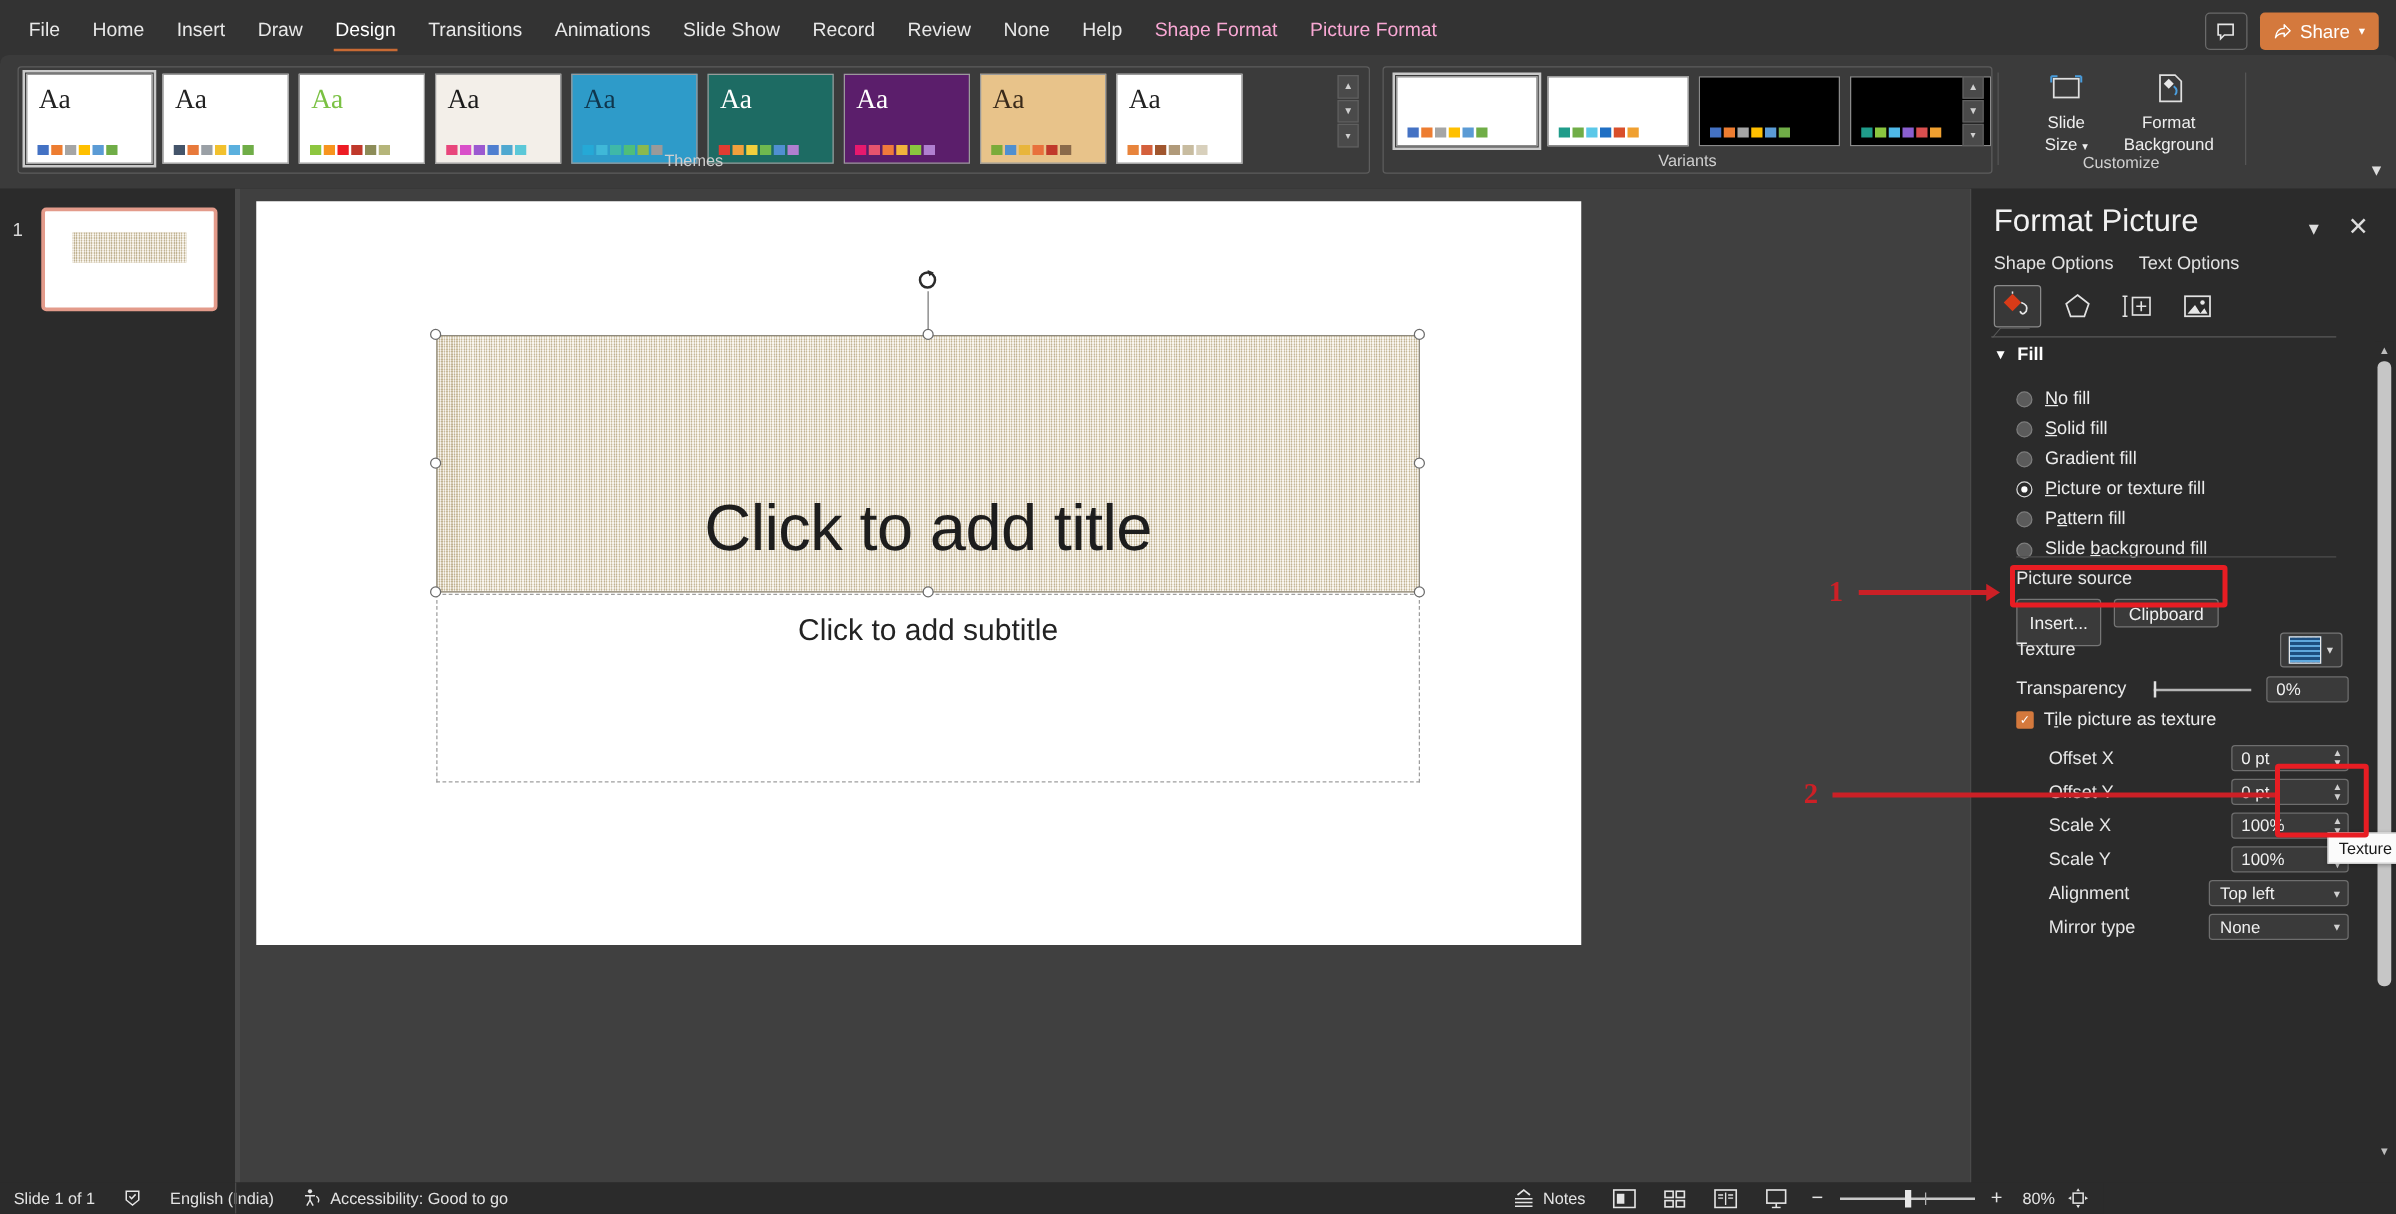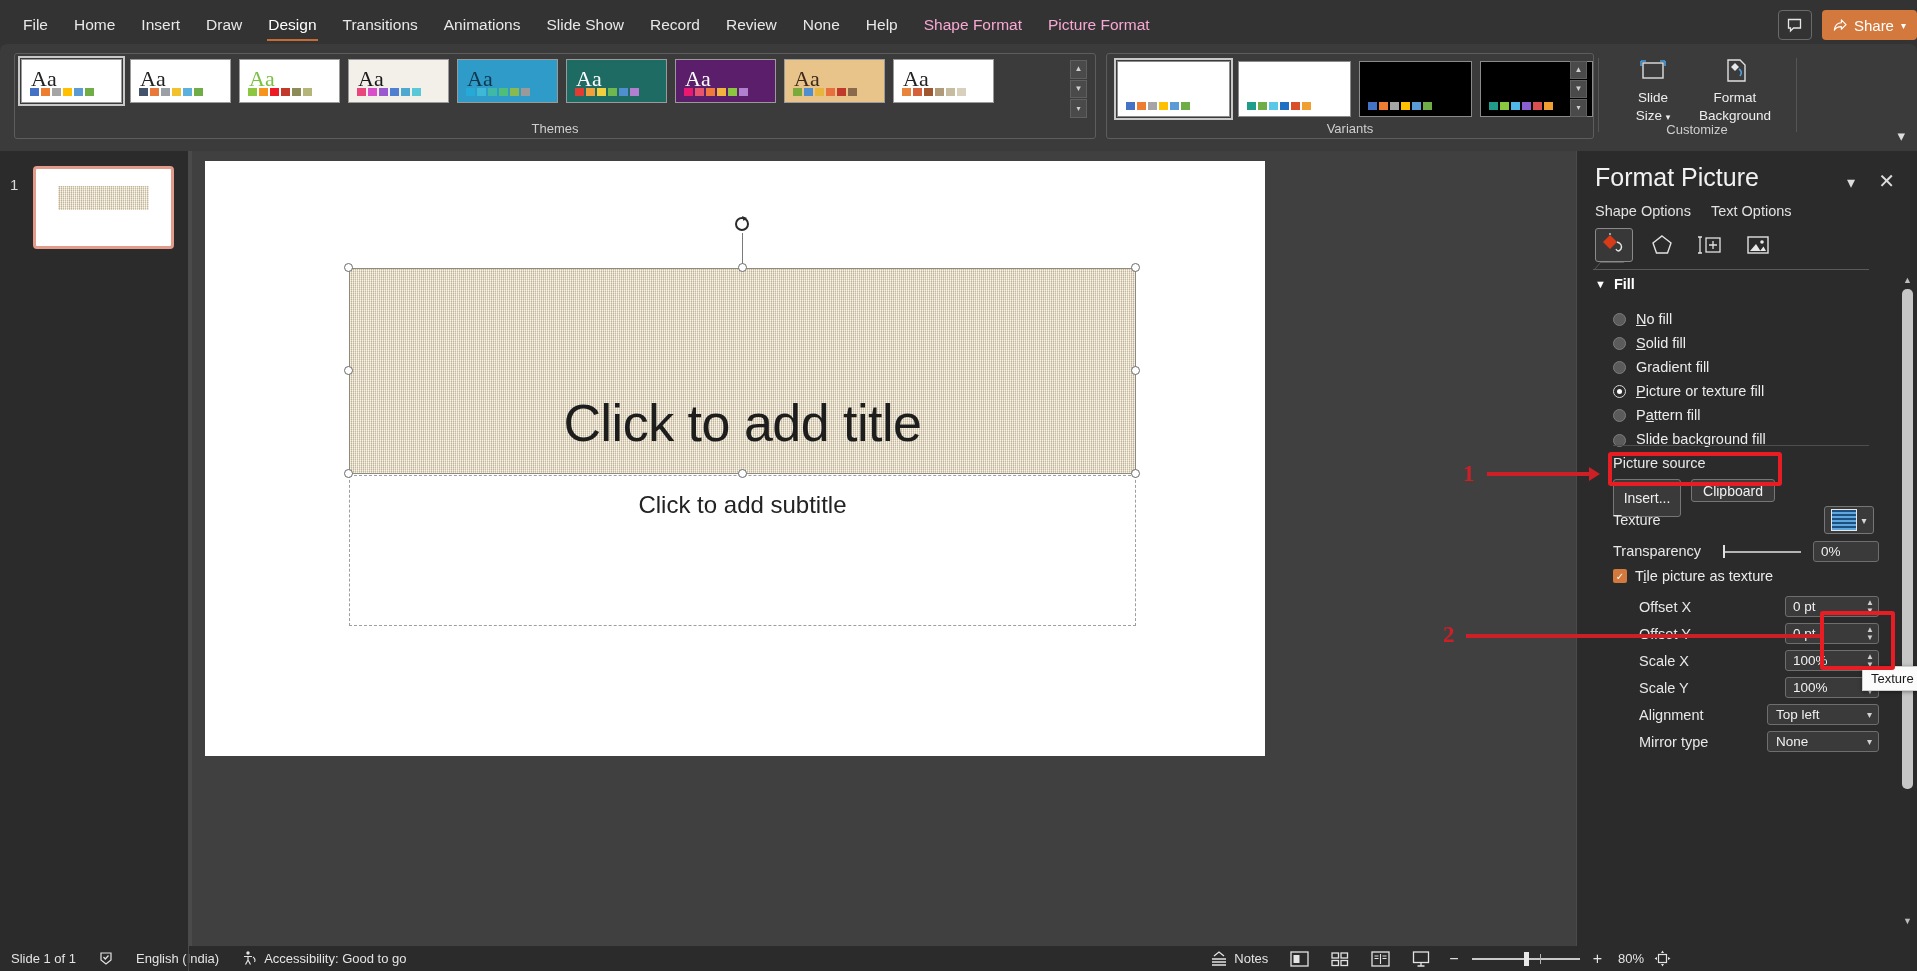--- a/index.html
+++ b/index.html
@@ -23,21 +23,21 @@
     color: #e8e8e8; font-size: 15.5px; padding: 0 13px; height: 44px;
     display: flex; align-items: center; cursor: default; white-space: nowrap;
   }
   .tab.first { margin-left: 10px; }
   .tab.active { color: #ffffff; }
   .tab.active::after {
     content: ""; position: absolute; left: 12px; right: 12px; bottom: 6px;
     height: 2.5px; background: #c86a34;
   }
   .tab.contextual { color: #f9a8d4; }
-  .tabbar-right { margin-left: auto; display: flex; align-items: center; gap: 10px; }
+  .tabbar-right { margin-left: auto; display: flex; align-items: center; gap: 10px; padding-right: 14px; }
   .comment-btn {
     width: 34px; height: 30px; border: 1px solid #6a6a6a; border-radius: 4px;
     display: flex; align-items: center; justify-content: center;
   }
   .share-btn {
     background: #d4793d; color: #fff; font-size: 15px; height: 30px;
     border-radius: 4px; display: flex; align-items: center; gap: 7px;
     padding: 0 11px 0 10px; font-weight: 400;
   }
 
@@ -47,21 +47,21 @@
     background: #3b3b3b; border-radius: 7px 7px 0 0;
   }
   .ribbon-inner { position: relative; width: 100%; height: 100%; }
 
   .group-themes {
     position: absolute; left: 14px; top: 9px; width: 1082px; height: 86px;
     border: 1px solid #5d5d5d; border-radius: 3px;
   }
   .theme-strip { position: absolute; left: 6px; top: 5px; display: flex; gap: 8px; }
   .theme-thumb {
-    width: 101px; height: 44px; background: #fff; overflow: hidden; position: relative;
+    width: 101px; height: 72px; background: #fff; overflow: hidden; position: relative;
     border: 1px solid #9a9a9a;
   }
   .theme-thumb.sel { outline: 2px solid #c9c9c9; outline-offset: 1px; }
   .theme-aa { position: absolute; left: 9px; top: 6px; font-size: 22px; color: #222; font-family: "Liberation Serif", serif; }
   .sw-row { position: absolute; left: 8px; bottom: 6px; display: flex; gap: 2px; }
   .sw { width: 9px; height: 8px; }
 
   .themes-scroll {
     position: absolute; right: 8px; top: 6px; width: 17px; height: 58px;
     display: flex; flex-direction: column; gap: 1px;

